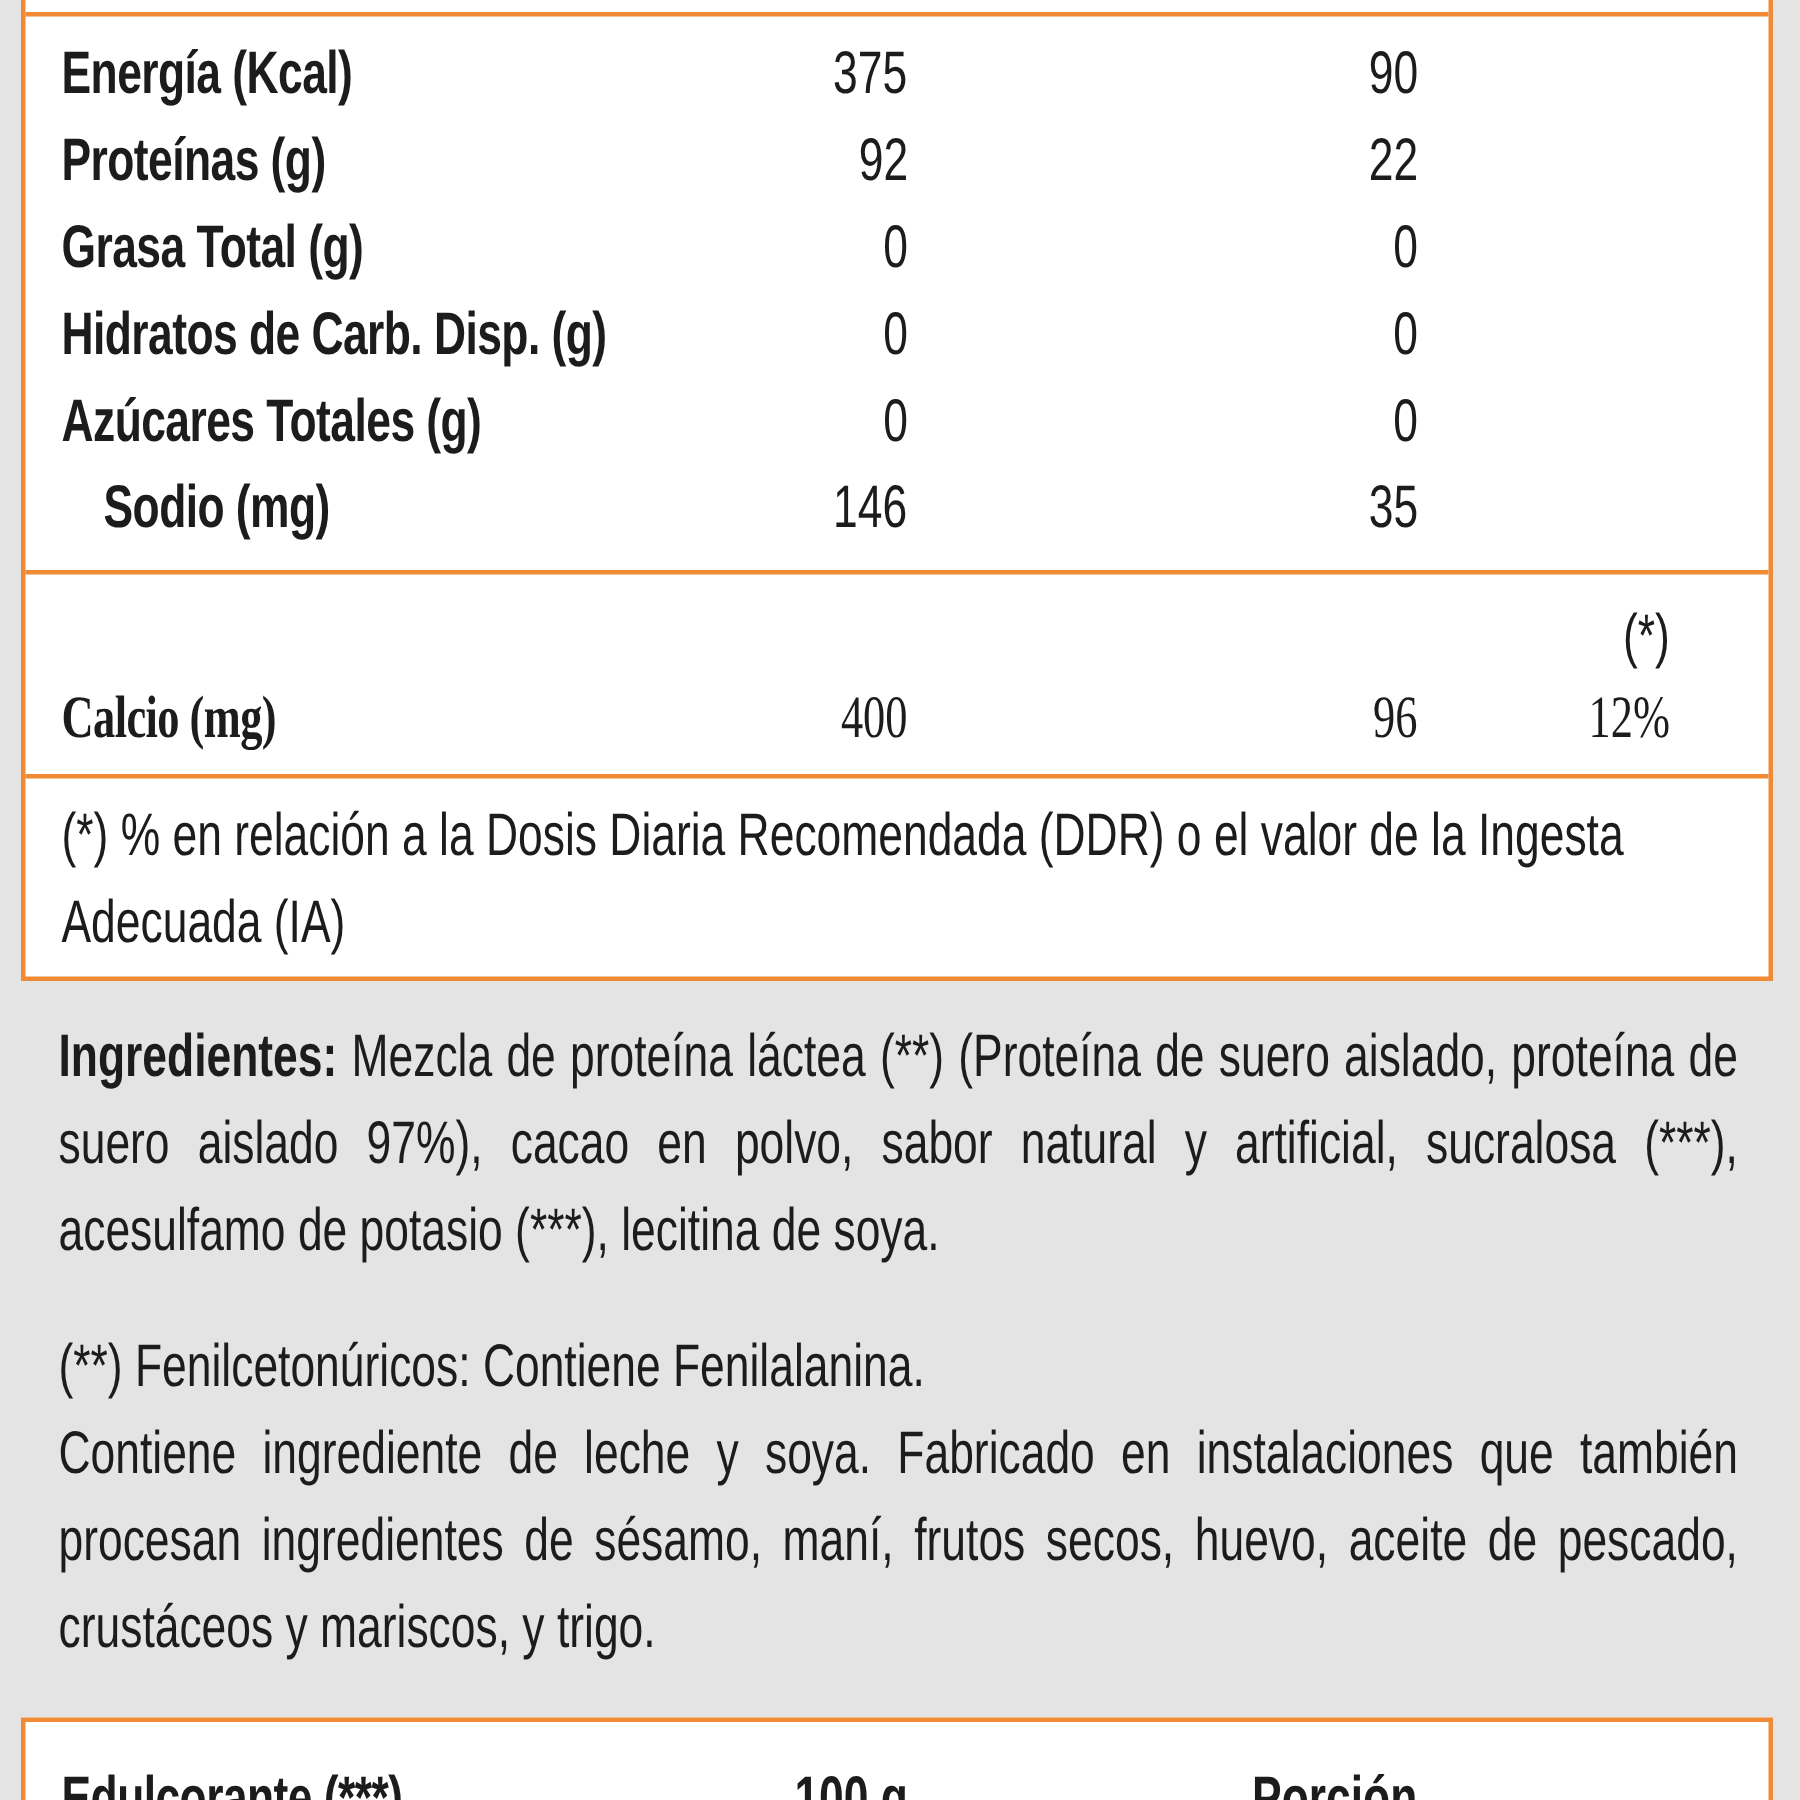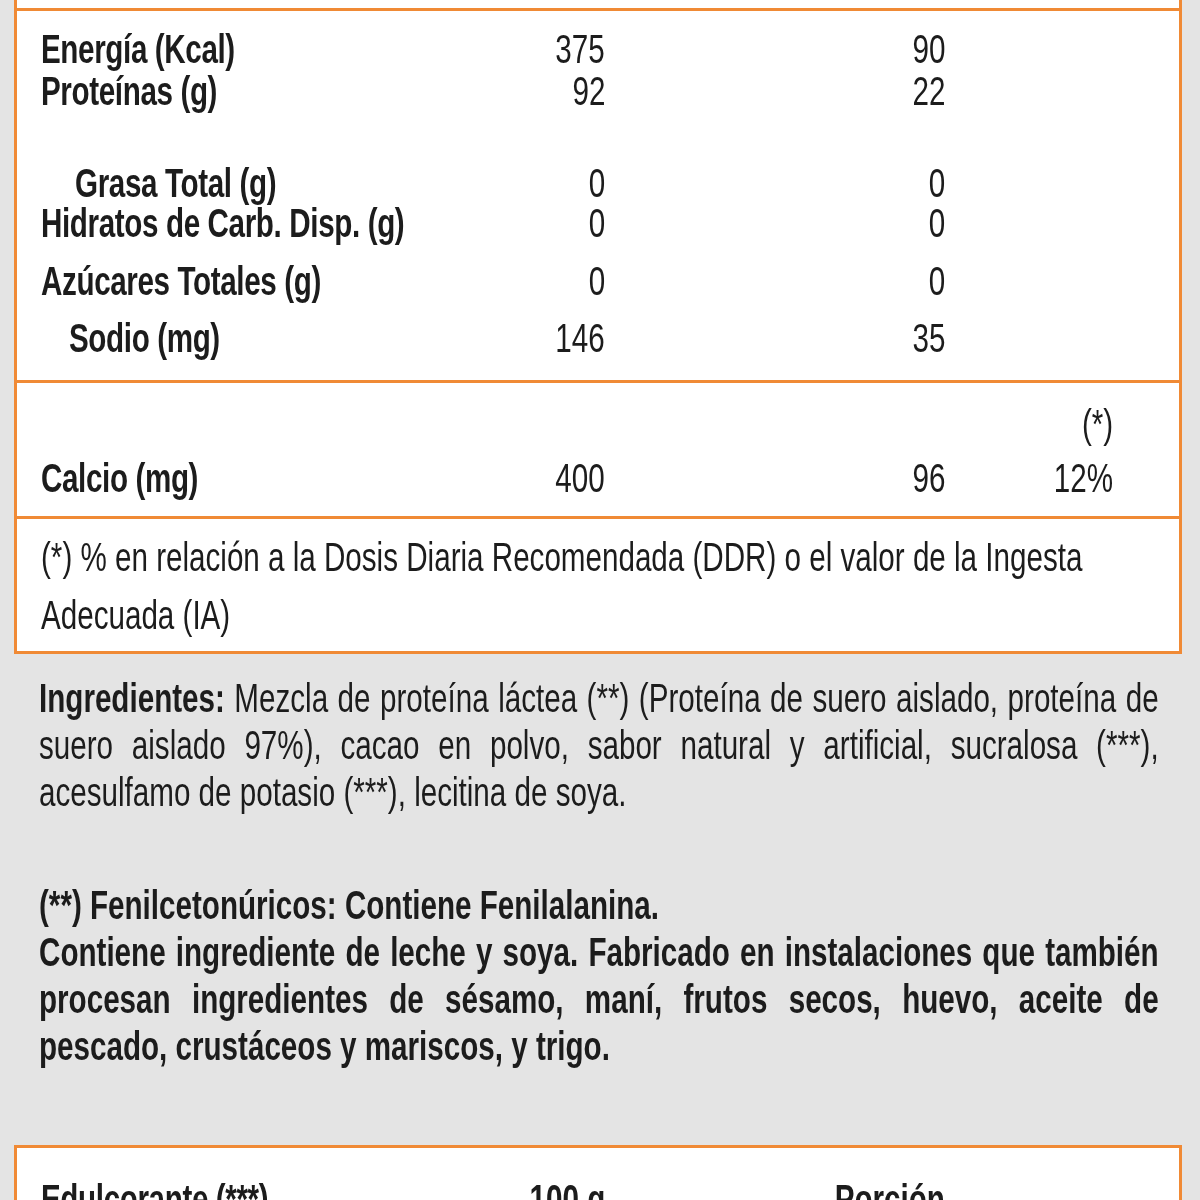--- a/index.html
+++ b/index.html
@@ -28,42 +28,42 @@
   .lbl { left:24px; font-weight:bold; transform:scaleX(0.74); transform-origin:left center; letter-spacing:-0.5px; }
   .v100 { right:574px; text-align:right; transform:scaleX(0.74); transform-origin:right center; }
   .vpor { right:234px; text-align:right; transform:scaleX(0.74); transform-origin:right center; }
   .vpct { right:66px; text-align:right; transform:scaleX(0.74); transform-origin:right center; }
   .footnote {
     position:absolute; left:24px; width:1530px; font-size:40px; line-height:58px;
     transform:scaleX(0.74); transform-origin:left top;
   }
   .para {
     position:absolute; left:39px; width:1120px;
-    font-size:40px; line-height:47px;
+    font-size:40px; line-height:58px;
   }
   .para .inner { width:1513px; transform:scaleX(0.74); transform-origin:left top; text-align:justify; text-align-last:left; }
   .para b { font-weight:bold; }
 </style>
 </head>
 <body>
 
 <div id="box1" class="box">
   <div class="divider" style="top:45px;"></div>
 
   <div class="row" style="top:57px;padding-left:12px;">
     <span class="cell lbl">Energía (Kcal)</span>
     <span class="cell v100">375</span>
     <span class="cell vpor">90</span>
   </div>
-  <div class="row" style="top:99px;padding-left:36px;">
+  <div class="row" style="top:115px;padding-left:36px;">
     <span class="cell lbl">Proteínas (g)</span>
     <span class="cell v100">92</span>
     <span class="cell vpor">22</span>
   </div>
-  <div class="row" style="top:191px;margin-left:34px;">
+  <div class="row" style="top:173px;">
     <span class="cell lbl">Grasa Total (g)</span>
     <span class="cell v100">0</span>
     <span class="cell vpor">0</span>
   </div>
   <div class="row" style="top:231px;padding-left:45px;">
     <span class="cell lbl">Hidratos de Carb. Disp. (g)</span>
     <span class="cell v100">0</span>
     <span class="cell vpor">0</span>
   </div>
   <div class="row" style="top:289px;padding-left:11px;">
@@ -75,39 +75,39 @@
     <span class="cell lbl">Sodio (mg)</span>
     <span class="cell v100">146</span>
     <span class="cell vpor">35</span>
   </div>
 
   <div class="divider" style="top:417px;"></div>
 
   <div class="row" style="top:432px;">
     <span class="cell vpct">(*)</span>
   </div>
-  <div class="row" style="top:486px;">
+  <div class="row" style="top:486px;font-family:Liberation Serif, serif;">
     <span class="cell lbl">Calcio (mg)</span>
     <span class="cell v100">400</span>
     <span class="cell vpor">96</span>
     <span class="cell vpct">12%</span>
   </div>
 
   <div class="divider" style="top:553px;"></div>
 
   <div class="footnote" style="top:565px;">(*) % en relación a la Dosis Diaria Recomendada (DDR) o el valor de la Ingesta Adecuada (IA)</div>
 </div>
 
 <div class="para" style="top:675px;">
   <div class="inner">
     <b>Ingredientes:</b><span> Mezcla de proteína láctea (**) (Proteína de suero aislado, proteína de suero aislado 97%), cacao en polvo, sabor natural y artificial, sucralosa (***), acesulfamo de potasio (***), lecitina de soya.</span>
   </div>
 </div>
 
-<div class="para" style="top:882px; font-weight:bold;">
+<div class="para" style="top:882px; font-weight:normal;">
   <div class="inner">(**) Fenilcetonúricos: Contiene Fenilalanina.</div>
   <div class="inner">Contiene ingrediente de leche y soya. Fabricado en instalaciones que también procesan ingredientes de sésamo, maní, frutos secos, huevo, aceite de pescado, crustáceos y mariscos, y trigo.</div>
 </div>
 
 <div id="box2" class="box">
   <div class="row" style="top:22px;">
     <span class="cell lbl">Edulcorante (***)</span>
     <span class="cell v100" style="font-weight:bold;">100 g</span>
     <span class="cell vpor" style="font-weight:bold;">Porción</span>
   </div>

